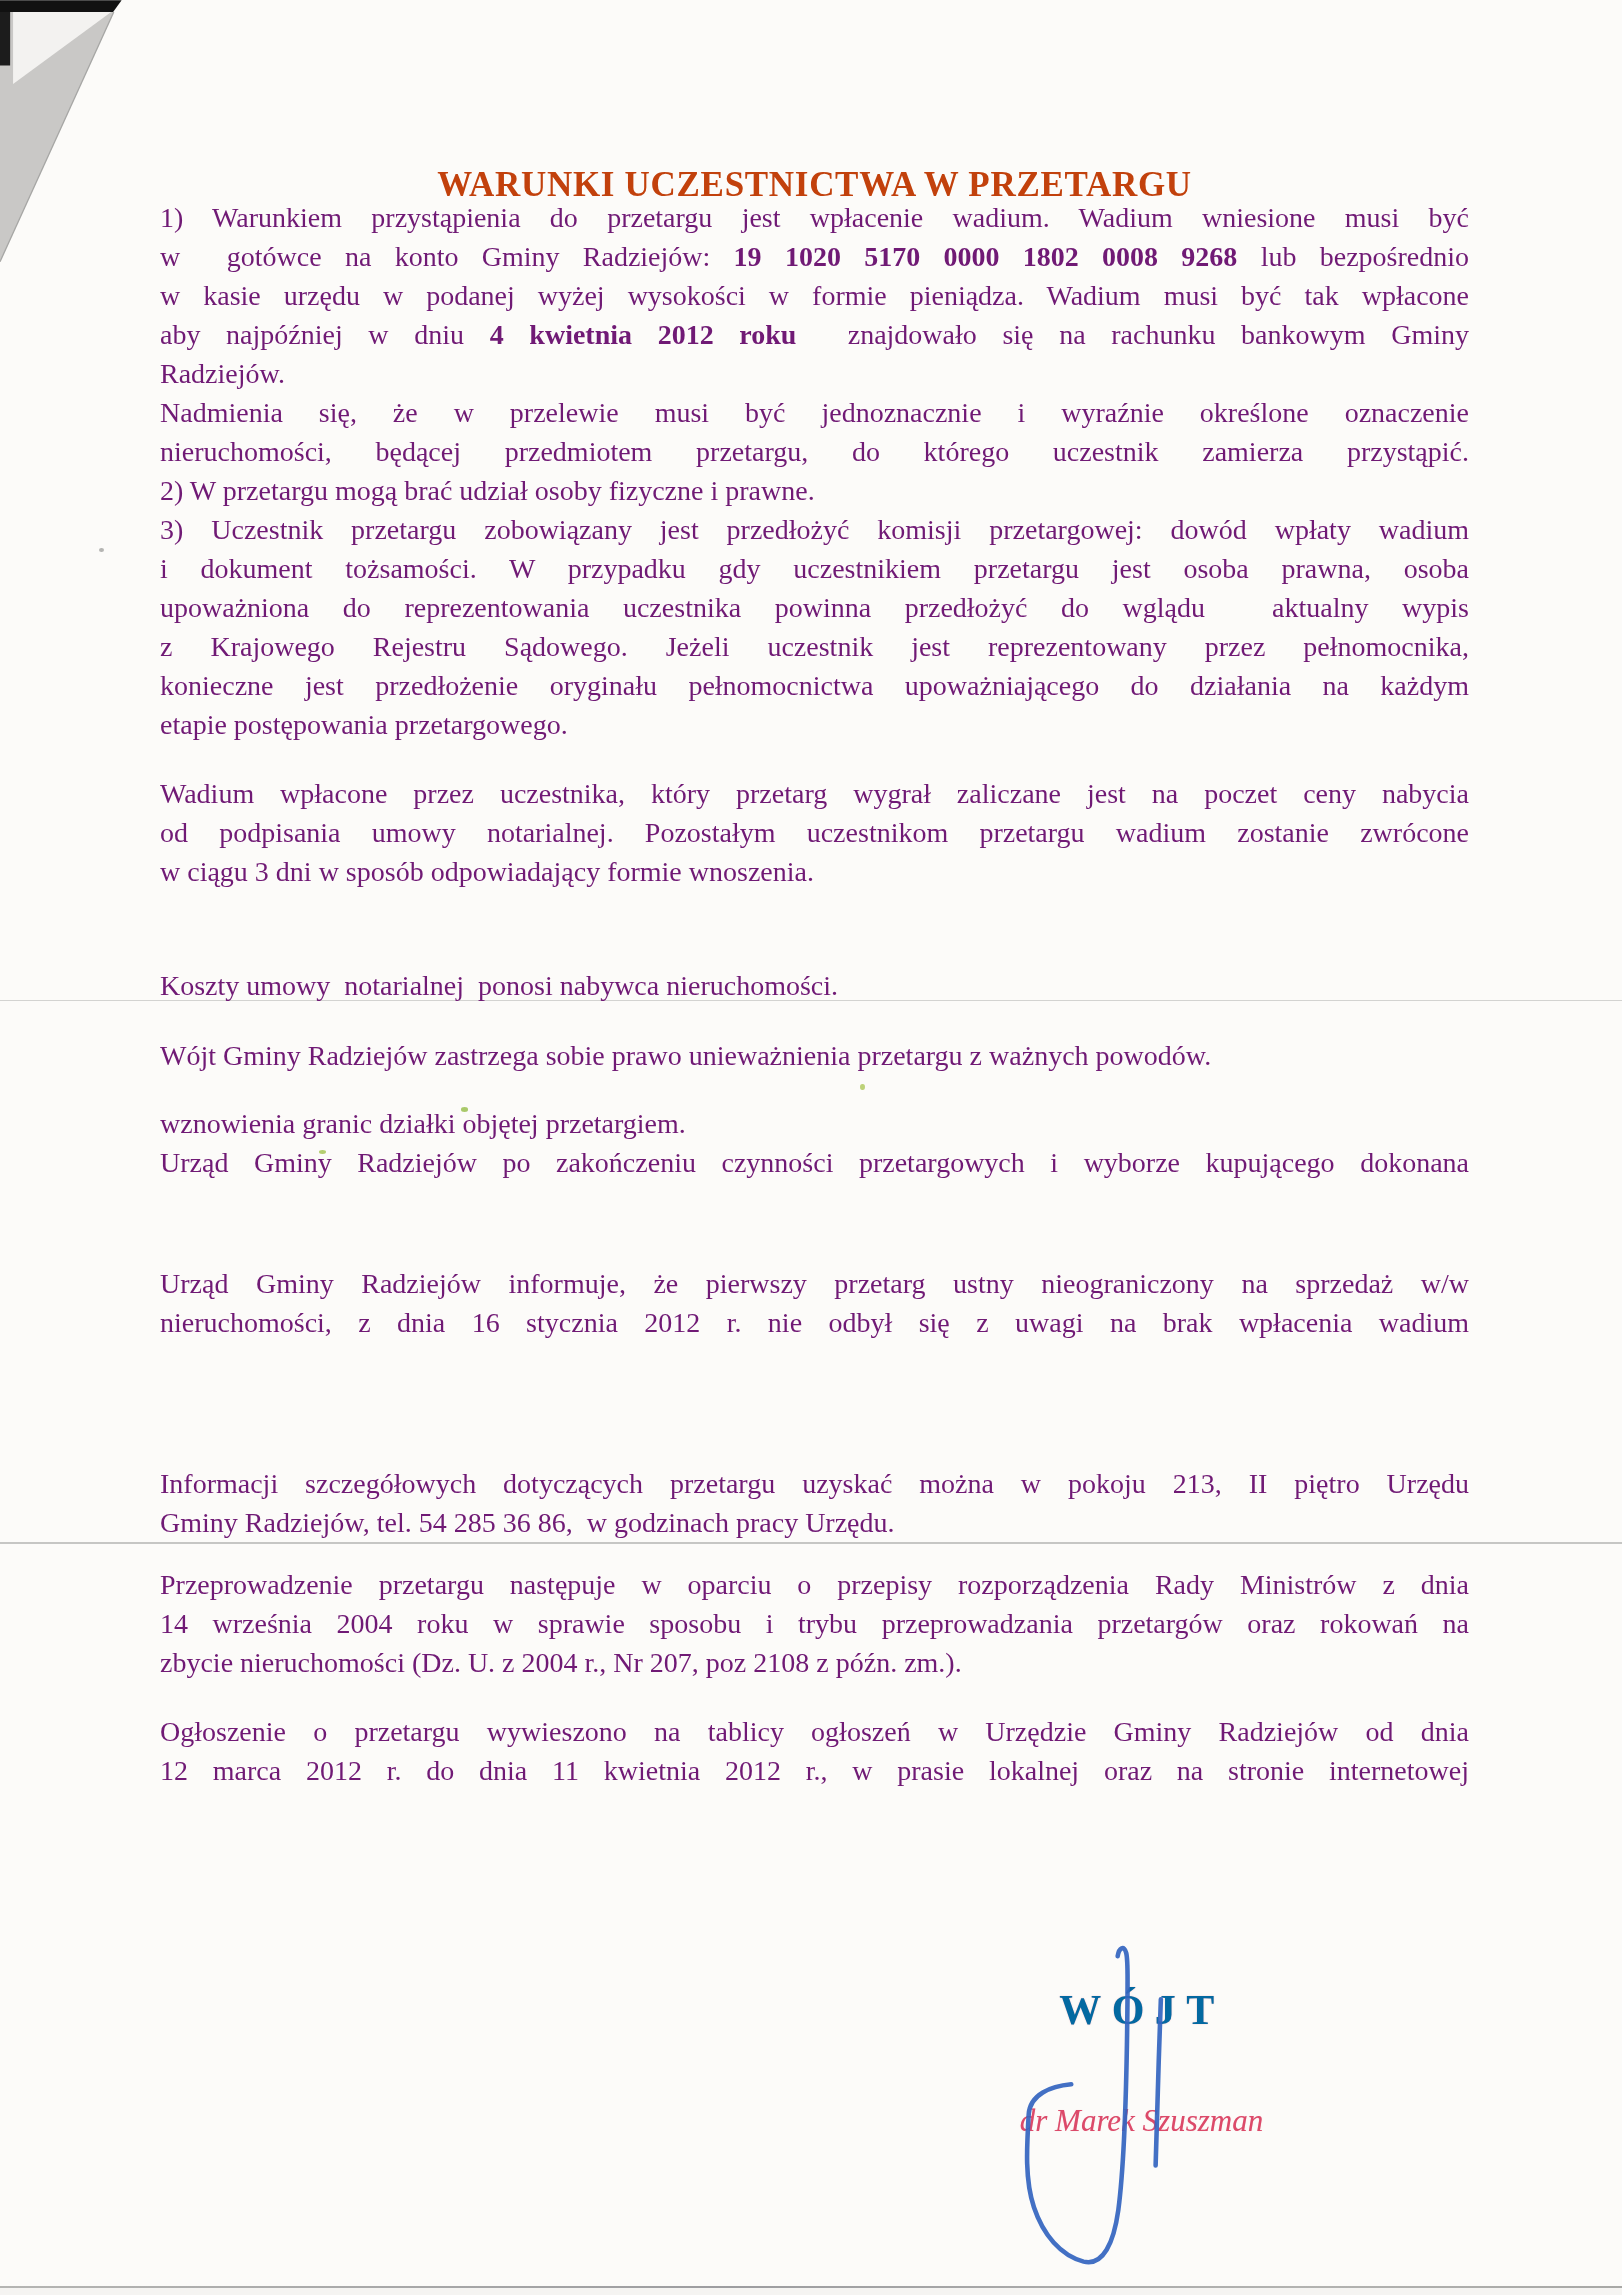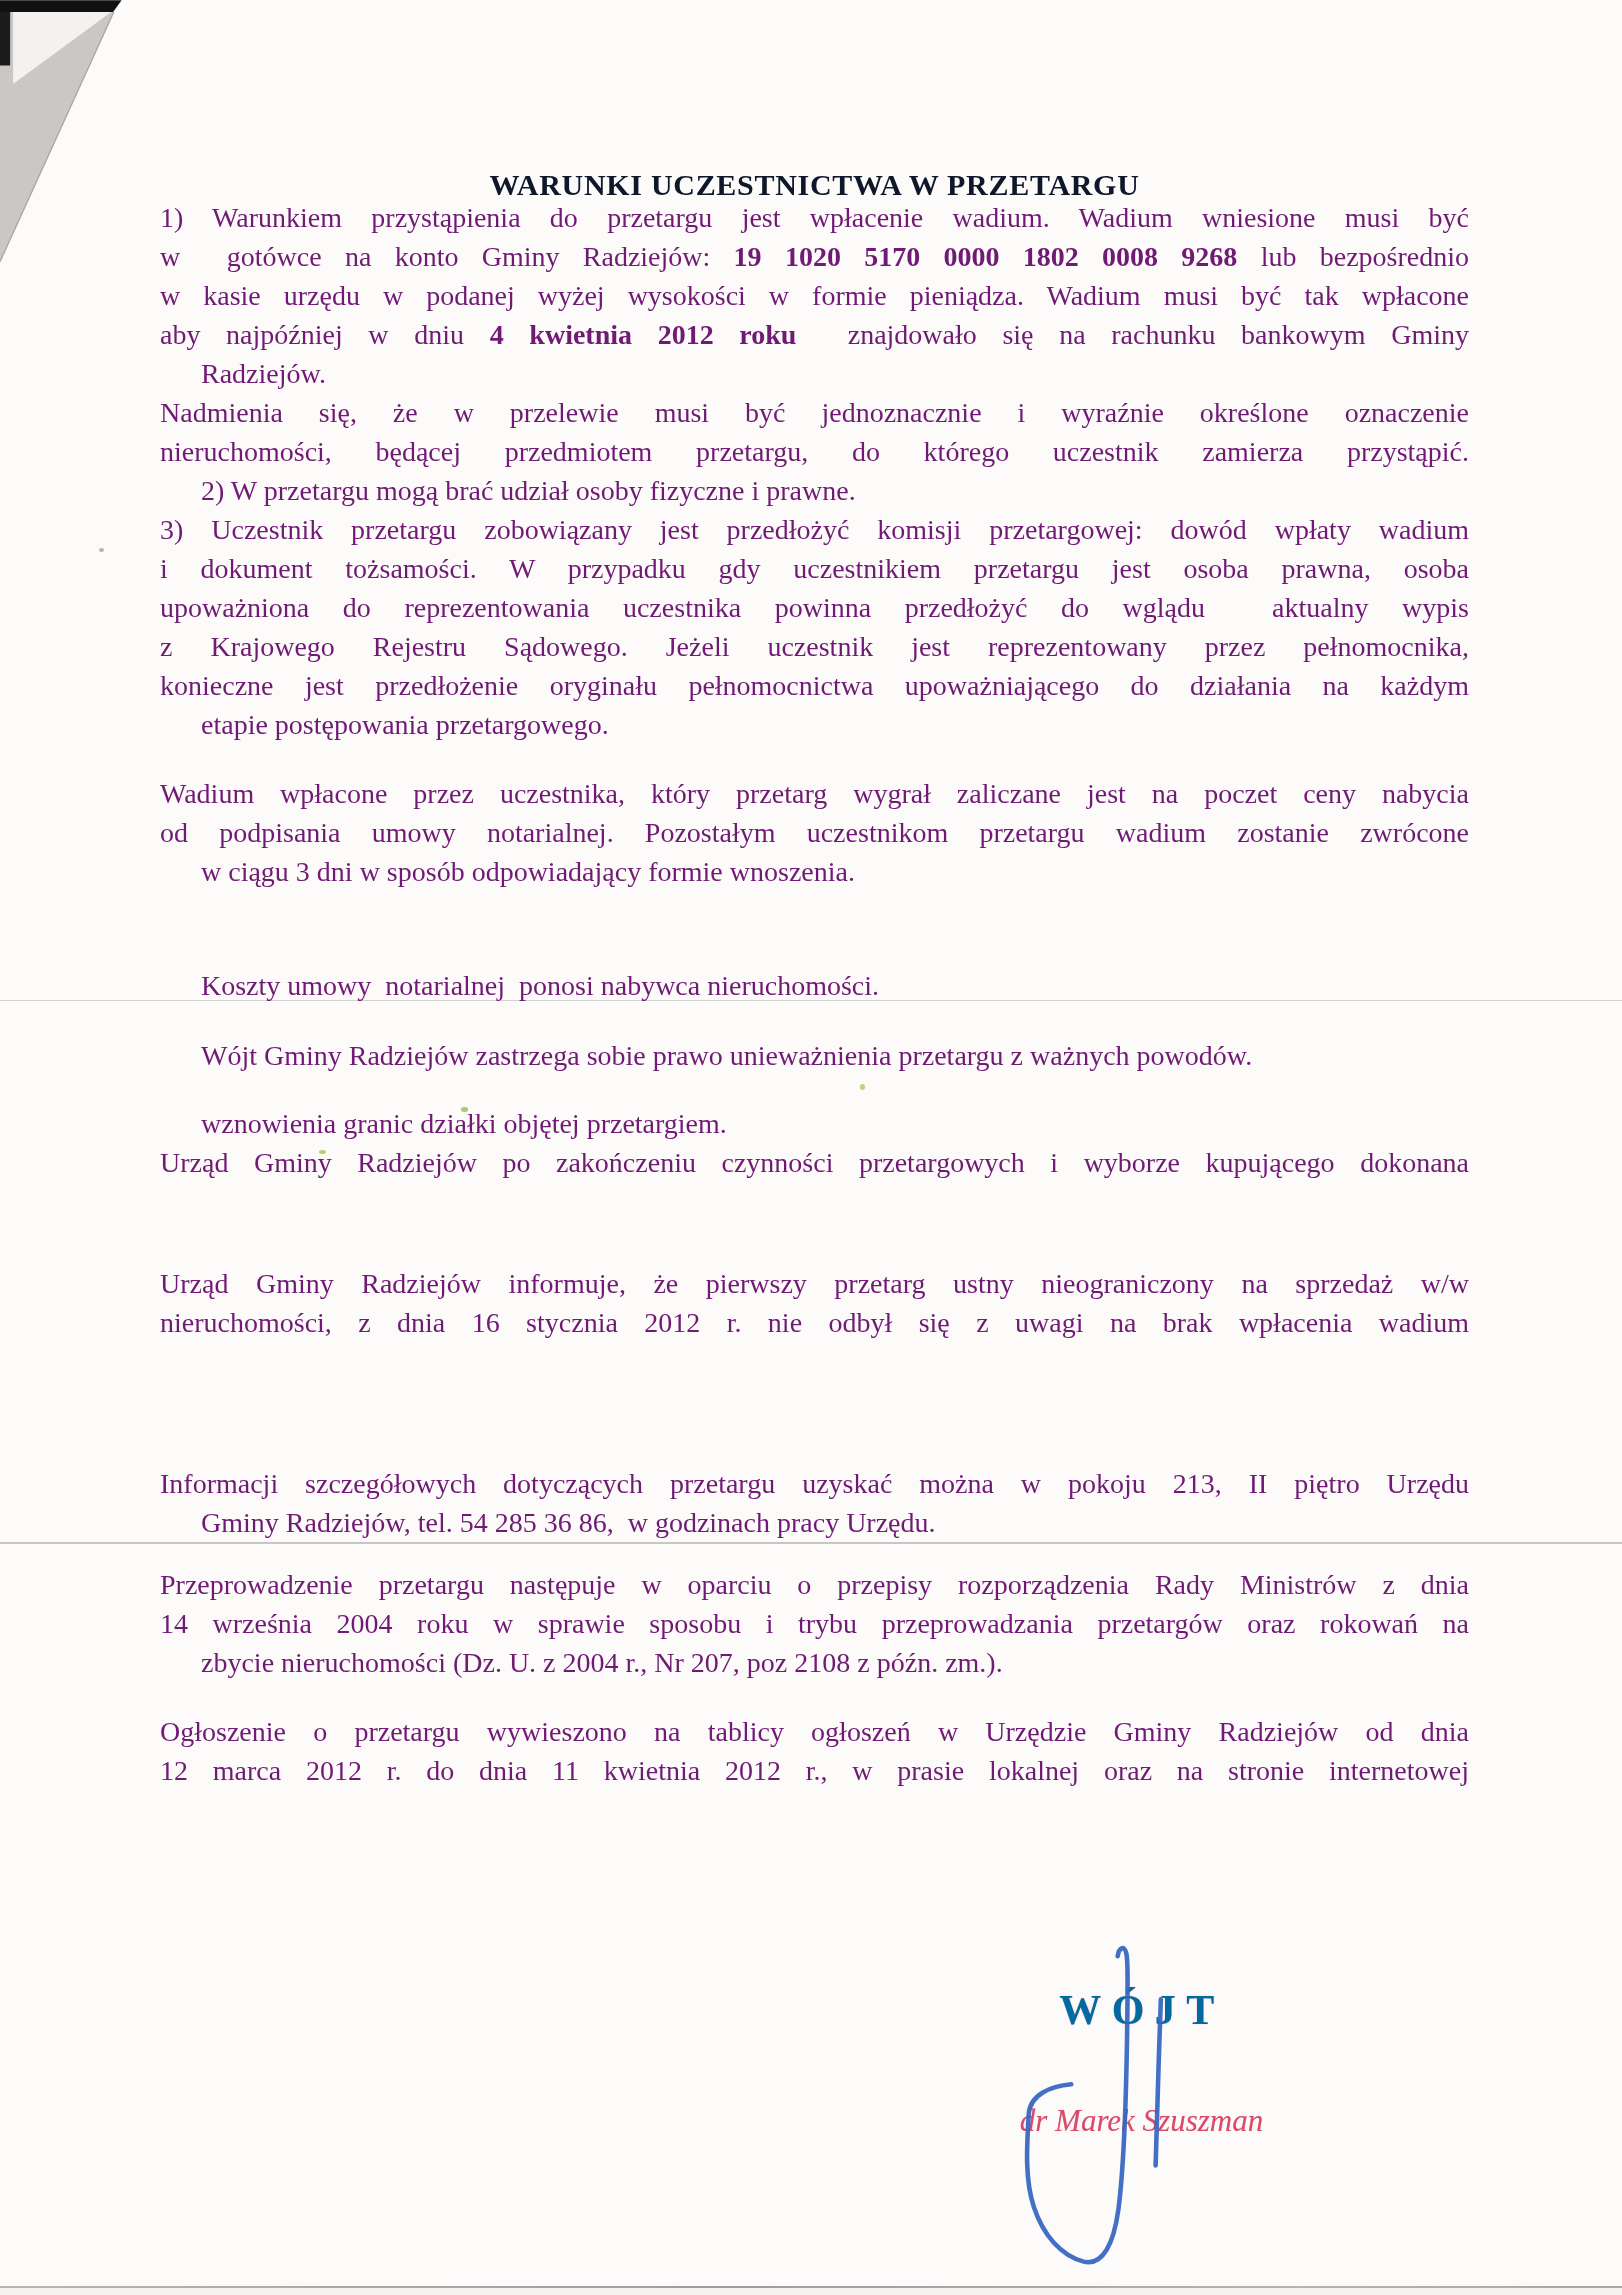--- a/index.html
+++ b/index.html
@@ -5,30 +5,30 @@
   html,body{margin:0;padding:0;}
   body{
     width:1623px;height:2295px;position:relative;overflow:hidden;
     background:#fcfbf9;
     font-family:"Liberation Serif","DejaVu Serif",serif;
   }
   .page{position:absolute;inset:0;}
   
   .doc-title{
     position:absolute;left:160px;width:1309px;top:165px;
-    font-size:30px;font-weight:700;line-height:39px;text-align:center;
-    color:#0f172a;letter-spacing:0.7px;z-index:2;
+    font-size:35px;font-weight:700;line-height:39px;text-align:center;
+    color:#c2410c;letter-spacing:0.7px;z-index:2;
   }
   .para{position:absolute;left:160px;width:1309px;z-index:2;}
   .line{
     height:39px;line-height:39px;font-size:28px;color:#701a75;
     text-align:justify;text-align-last:justify;overflow:hidden;
     white-space:pre-wrap;
   }
-  .line.last{text-align-last:left;margin-left:41px;}
+  .line.last{text-align-last:left;}
   .line .b{font-weight:700;}
   
   .stamp-title{
     position:absolute;left:1011px;width:262px;top:1989px;
     font-size:42px;font-weight:700;letter-spacing:10.5px;text-align:center;
     line-height:43px;z-index:3;
     text-shadow:0 0 1.3px rgba(220,74,106,.40);
   }
   .stamp-name{
     position:absolute;left:978px;width:327px;top:2102px;

